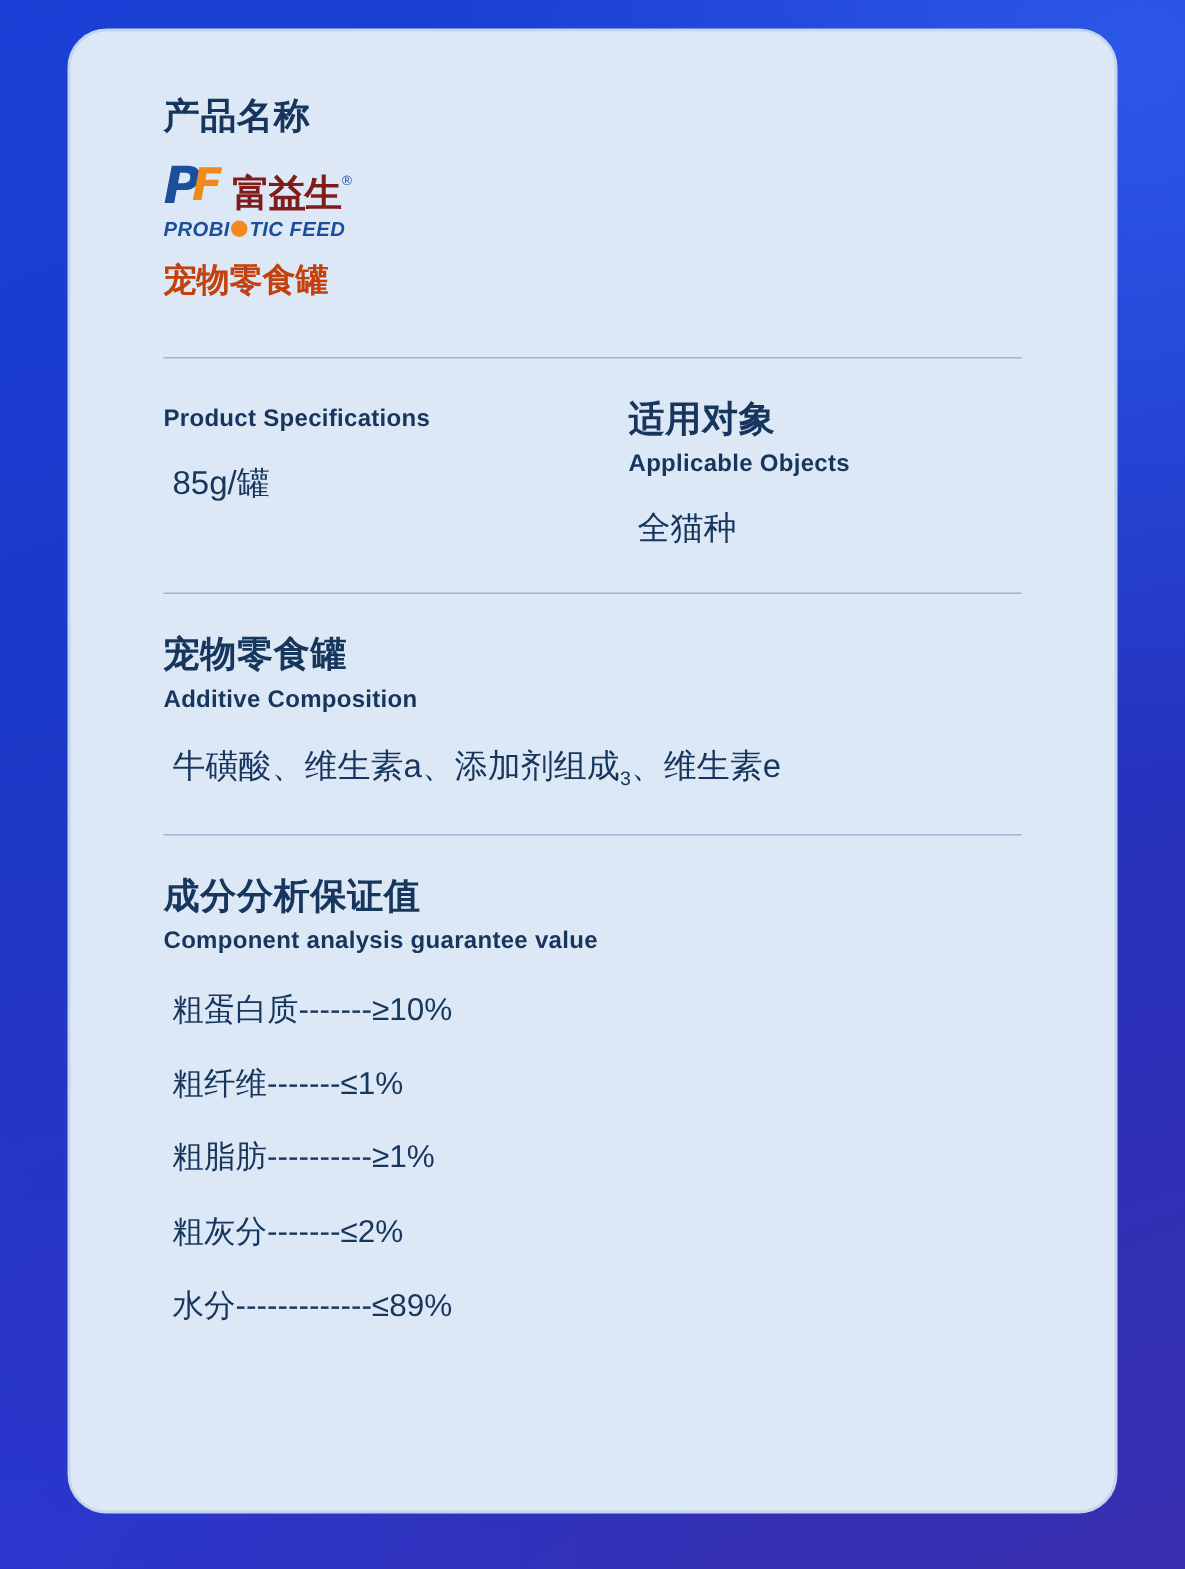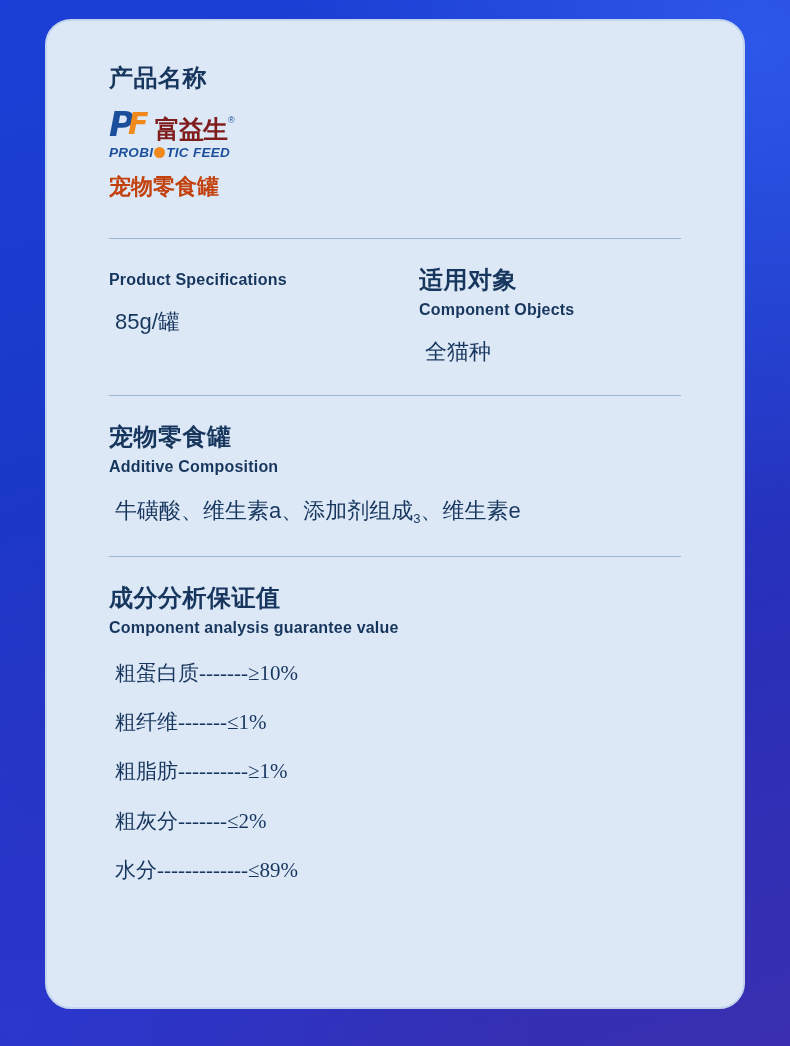--- a/index.html
+++ b/index.html
@@ -151,21 +151,20 @@
     color: #c2410c;
   }
 
   .sub {
     font-size: 13px;
     vertical-align: sub;
   }
   .analysis-grid {
     display: flex;
     flex-wrap: wrap;
-    font-family: Liberation Serif, serif;
   }
   .analysis-item {
     font-size: 21px;
     color: #17365d;
     line-height: 1.3;
     margin-bottom: 22px;
   }
   .a-w1 { width: 345px; }
   .a-w2 { width: 300px; }
 </style>
@@ -202,21 +201,21 @@
 
   <div class="divider" style="margin-top:36px;"></div>
 
   <div class="row cols" style="margin-top:26px;">
     <div class="col-left">
       <div class="h-en">Product Specifications</div>
       <div class="value-cn" style="margin-top:18px; padding-left:6px;">85g/罐</div>
     </div>
     <div class="col-right">
       <div class="h-cn">适用对象</div>
-      <div class="h-en">Component Objects</div>
+      <div class="h-en">Applicable Objects</div>
       <div class="value-cn" style="margin-top:18px; padding-left:6px;">全猫种</div>
     </div>
   </div>
 
   <div class="divider" style="margin-top:28px;"></div>
 
   <div class="row" style="margin-top:26px;">
     <div class="h-cn">宠物零食罐</div>
     <div class="h-en">Additive Composition</div>
     <div class="value-cn" style="margin-top:20px; padding-left:6px;"><span>牛磺酸、维生素a、添加剂组成</span><span class="sub">3</span><span>、维生素e</span></div>

